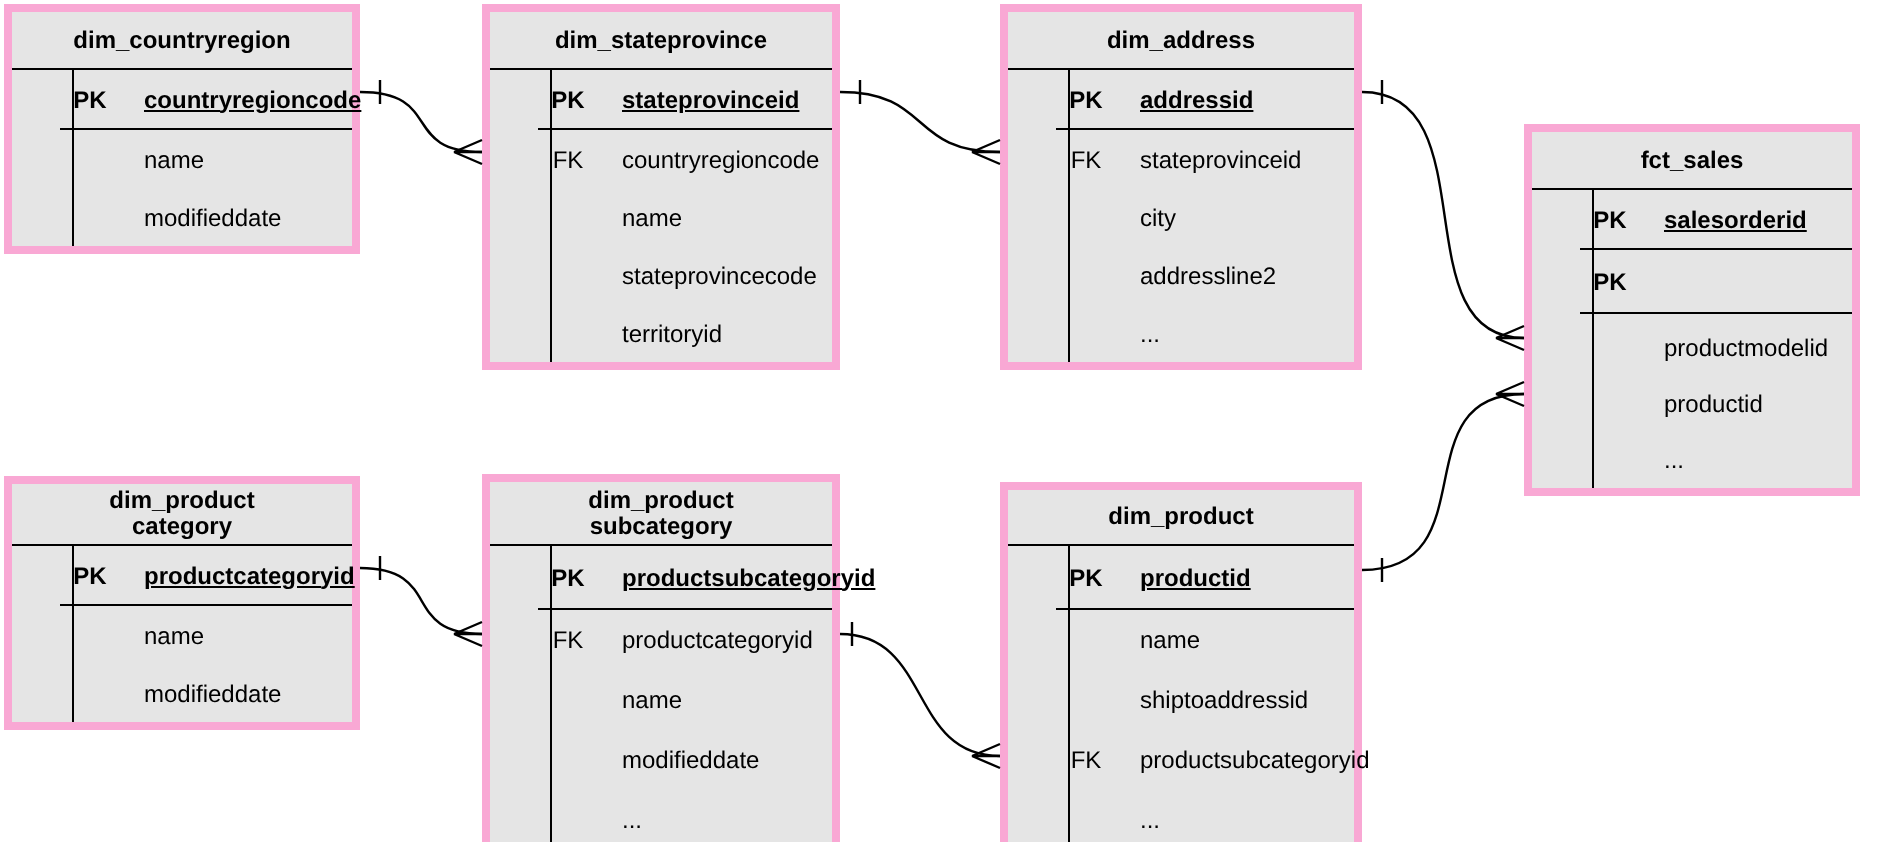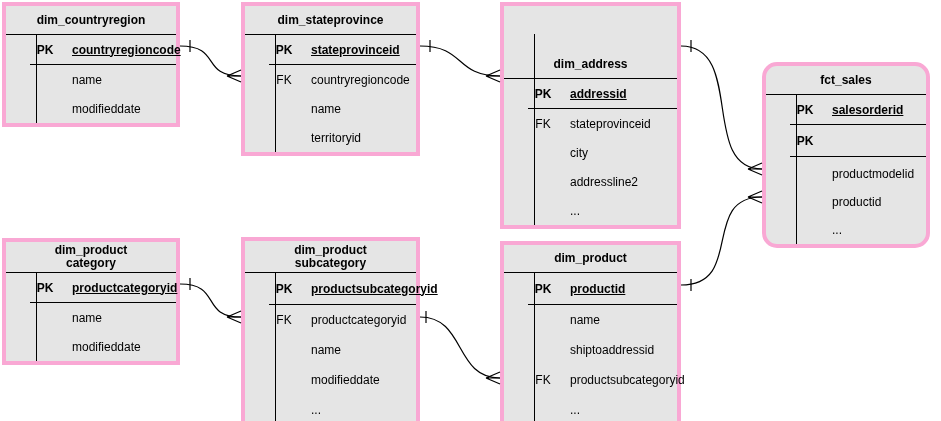--- a/index.html
+++ b/index.html
@@ -57,27 +57,31 @@
     <div class="row" style="height:29px;">
       <div class="key">FK</div>
       <div class="fld">countryregioncode</div>
     </div>
     <div class="row" style="height:29px;">
       <div class="key"></div>
       <div class="fld">name</div>
     </div>
     <div class="row" style="height:29px;">
       <div class="key"></div>
+      <div class="fld">stateprovincecode</div>
+    </div>
+    <div class="row" style="height:29px;">
+      <div class="key"></div>
       <div class="fld">territoryid</div>
     </div>
     <div class="vline" style="top:28px;"></div>
   </div>
 
   <div class="tbl" style="left:500px;top:2px;width:181px;">
-    <div class="hd" style="height:28px;margin-top:44px;">dim_address</div>
+    <div class="hd" style="height:28px;">dim_address</div>
     <div class="row pkrow" style="height:29px;">
       <div class="key keyb">PK</div>
       <div class="fld">addressid</div>
     </div>
     <div class="row" style="height:29px;">
       <div class="key">FK</div>
       <div class="fld">stateprovinceid</div>
     </div>
     <div class="row" style="height:29px;">
       <div class="key"></div>
@@ -87,21 +91,21 @@
       <div class="key"></div>
       <div class="fld">addressline2</div>
     </div>
     <div class="row" style="height:29px;">
       <div class="key"></div>
       <div class="fld">...</div>
     </div>
     <div class="vline" style="top:28px;"></div>
   </div>
 
-  <div class="tbl" style="left:762px;top:62px;width:168px;border-radius:15px;">
+  <div class="tbl" style="left:762px;top:62px;width:168px;">
     <div class="hd" style="height:28px;">fct_sales</div>
     <div class="row pkrow" style="height:29px;">
       <div class="key keyb">PK</div>
       <div class="fld">salesorderid</div>
     </div>
     <div class="row pkrow" style="height:31px;">
       <div class="key keyb">PK</div>
     </div>
     <div style="padding-top:3px;">
       <div class="row" style="height:28px;">

